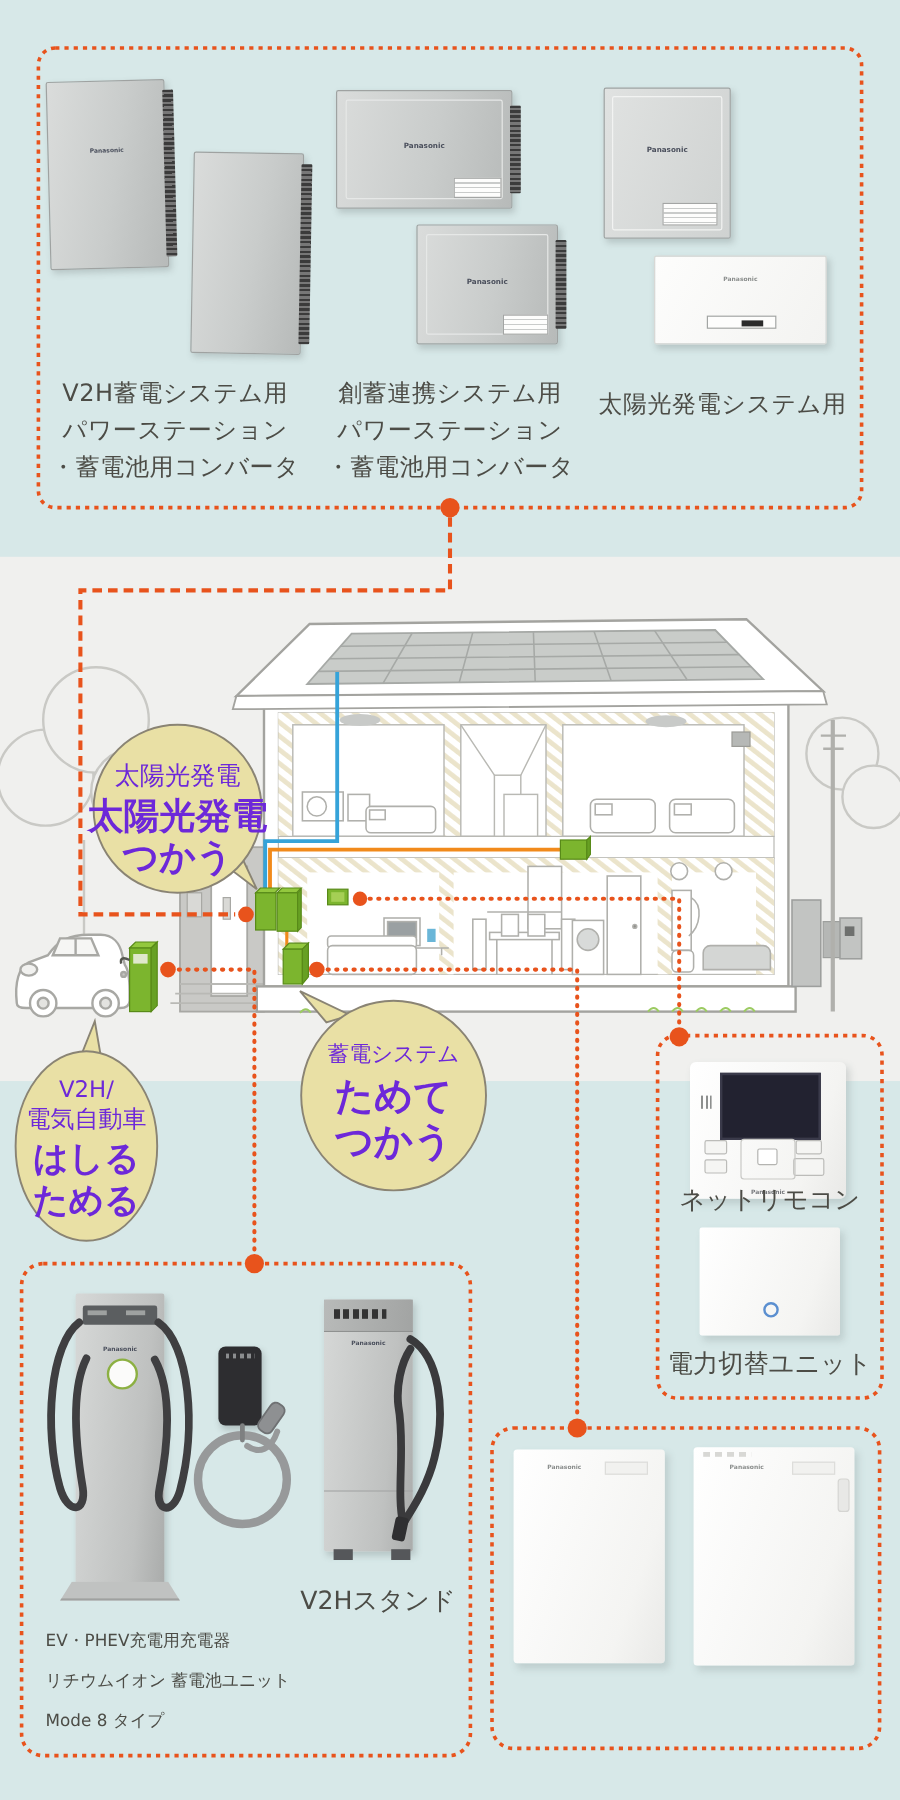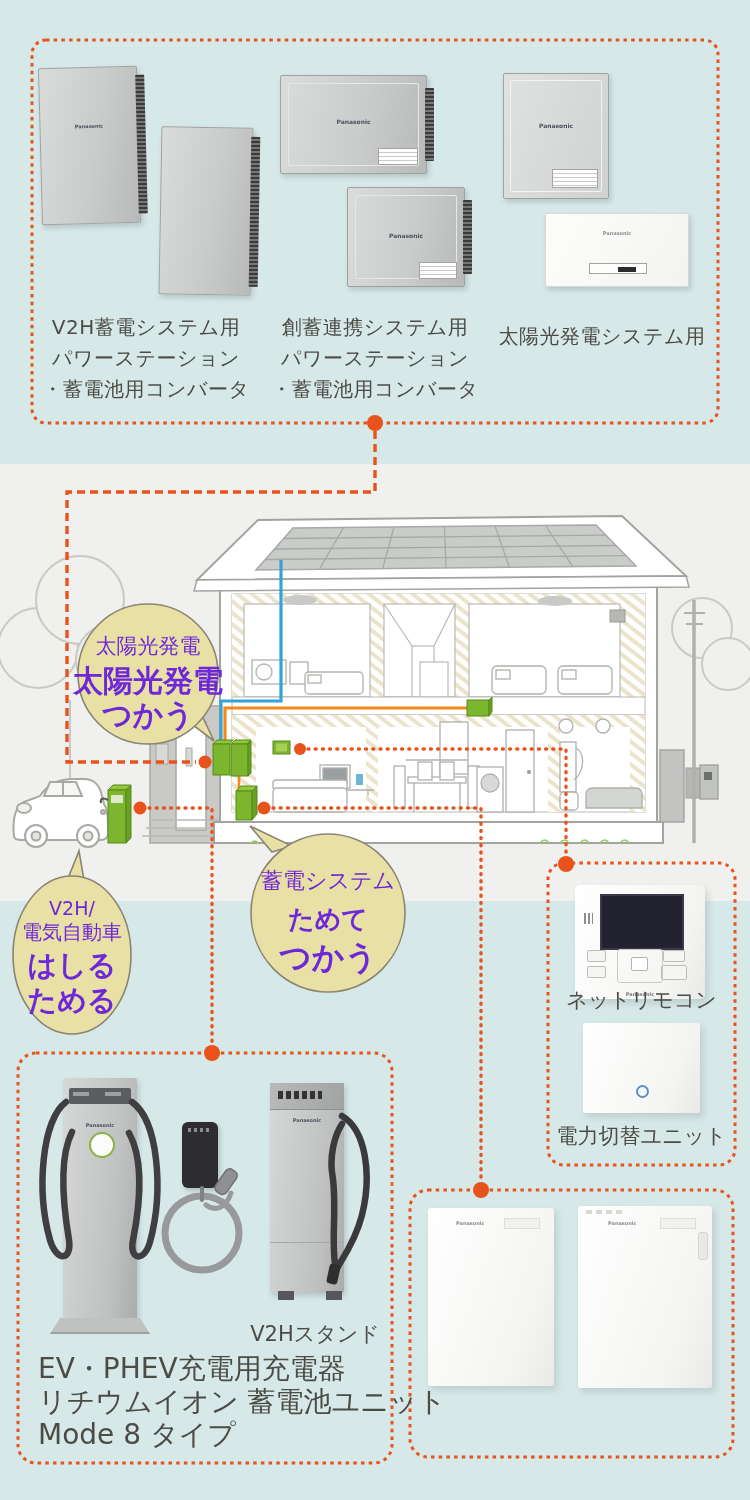--- a/index.html
+++ b/index.html
@@ -25,21 +25,21 @@
   
   .gray-cab{position:absolute;background:linear-gradient(95deg,#d6d8d7,#bfc1c0 70%,#aaacab);
             border:1px solid #97999
 8;border-radius:2px;box-shadow:2px 3px 5px rgba(90,100,100,.25);}
   .white-cab{position:absolute;background:linear-gradient(110deg,#ffffff,#f4f4f2 75%,#e9e9e7);
             border:1px solid #dddddad;border-radius:3px;box-shadow:3px 4px 6px rgba(120,130,130,.25);}
 
   
   .lbl{position:absolute;color:#4c4c46;text-align:center;}
   .lbl-col{width:236px;font-size:20px;line-height:31px;font-weight:500;letter-spacing:.5px;}
-  .cap{position:absolute;color:#4c4c46;font-size:28px;line-height:33px;font-weight:500;text-align:left;}
+  .cap{position:absolute;color:#4c4c46;font-size:14px;line-height:33px;font-weight:500;text-align:left;}
   .boxlbl{position:absolute;color:#4c4c46;font-weight:500;text-align:center;}
   .bub{position:absolute;color:#6d28d9;text-align:center;white-space:nowrap;}
   .bub .t{font-weight:500;}
   .bub .b{font-weight:700;}
 </style>
 </head>
 <body>
 
 <div class="stage">
 
@@ -370,22 +370,22 @@
     <div class="b" style="font-size:30px;line-height:34px;margin-top:4px;">太陽光発電</div>
     <div class="b" style="font-size:30px;line-height:34px;">つかう</div>
   </div>
   <div class="bub" style="left:-8px;top:896px;width:160px;">
     <div class="t" style="font-size:19px;line-height:24px;">V2H/</div>
     <div class="t" style="font-size:20px;line-height:25px;">電気自動車</div>
     <div class="b" style="font-size:29px;line-height:35px;margin-top:3px;">はしる</div>
     <div class="b" style="font-size:29px;line-height:35px;">ためる</div>
   </div>
   <div class="bub" style="left:228px;top:866px;width:200px;">
-    <div class="t" style="font-size:22px;">蓄電システム</div>
-    <div class="b" style="font-size:26px;line-height:38px;margin-top:4px;">ためて</div>
+    <div class="t" style="font-size:18px;">蓄電システム</div>
+    <div class="b" style="font-size:32px;line-height:38px;margin-top:4px;">ためて</div>
     <div class="b" style="font-size:32px;line-height:38px;">つかう</div>
   </div>
 
   <div class="boxlbl" style="left:548px;top:1122px;width:187px;font-size:21px;">電力切替ユニット</div>
   <div class="boxlbl" style="left:548px;top:986px;width:187px;font-size:21px;">ネットリモコン</div>
 
   <div class="boxlbl" style="left:235px;top:1320px;width:160px;font-size:21px;">V2Hスタンド</div>
   <div class="cap" style="left:38px;top:1352px;">
     <div>EV・PHEV充電用充電器</div>
     <div>リチウムイオン 蓄電池ユニット</div>

